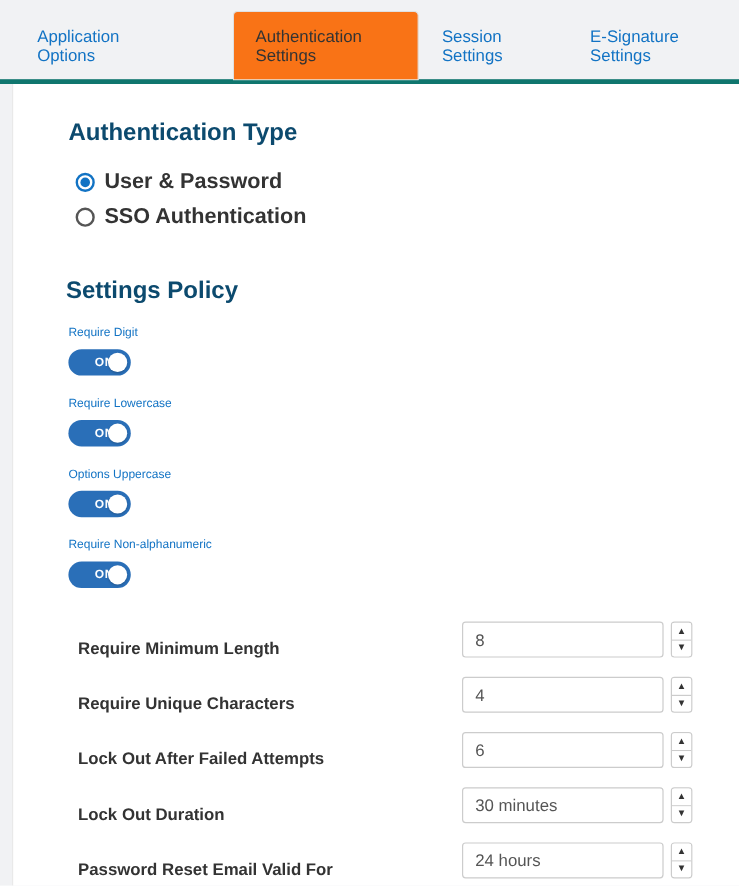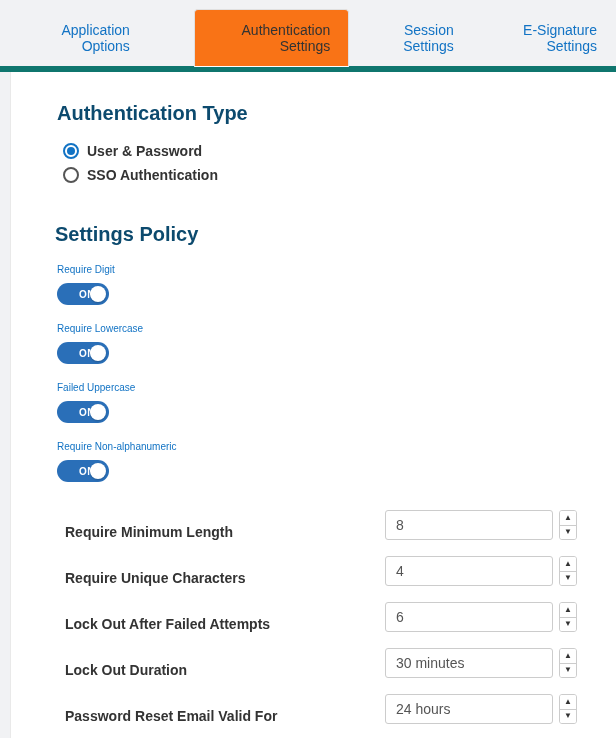--- a/index.html
+++ b/index.html
@@ -8,23 +8,22 @@
       background: #f1f2f4;
       font-size: 14px;
       color: #333;
       width: 616px;
       height: 738px;
       overflow: hidden;
     }
     .tab-bar {
       display: flex;
       padding: 8px 0 0 12px;
-      border-bottom: 6px solid #0f766e;
+      border-bottom: 4px solid #0f766e;
       background: #f1f2f4;
-      text-align: right;
     }
     .tab {
       padding: 12px 18px;
       color: #1273c4;
       cursor: pointer;
       font-size: 14px;
       border: 1px solid transparent;
       background: transparent;
       position: relative;
       top: 1px;
@@ -70,21 +69,21 @@
       justify-content: center;
       margin-right: 8px;
       flex-shrink: 0;
     }
     .radio-outer.unselected { border-color: #555; }
     .radio-inner {
       width: 8px; height: 8px;
       background: #1273c4;
       border-radius: 50%;
     }
-    .radio-label { font-weight: 600; font-size: 14px; color: #333; }
+    .radio-label { font-weight: 600; font-size: 18px; color: #333; }
     .toggle-block { margin-bottom: 18px; }
     .toggle-label {
       color: #1273c4;
       font-size: 10px;
       margin-bottom: 8px;
       display: block;
     }
     .toggle {
       width: 52px; height: 22px;
       background: #2a6fb8;
@@ -197,21 +196,21 @@
 
   <div class="toggle-block">
     <span class="toggle-label">Require Lowercase</span>
     <div class="toggle">
       <span class="toggle-text">ON</span>
       <span class="toggle-knob"></span>
     </div>
   </div>
 
   <div class="toggle-block">
-    <span class="toggle-label">Failed Uppercase</span>
+    <span class="toggle-label">Options Uppercase</span>
     <div class="toggle">
       <span class="toggle-text">ON</span>
       <span class="toggle-knob"></span>
     </div>
   </div>
 
   <div class="toggle-block">
     <span class="toggle-label">Require Non-alphanumeric</span>
     <div class="toggle">
       <span class="toggle-text">ON</span>

